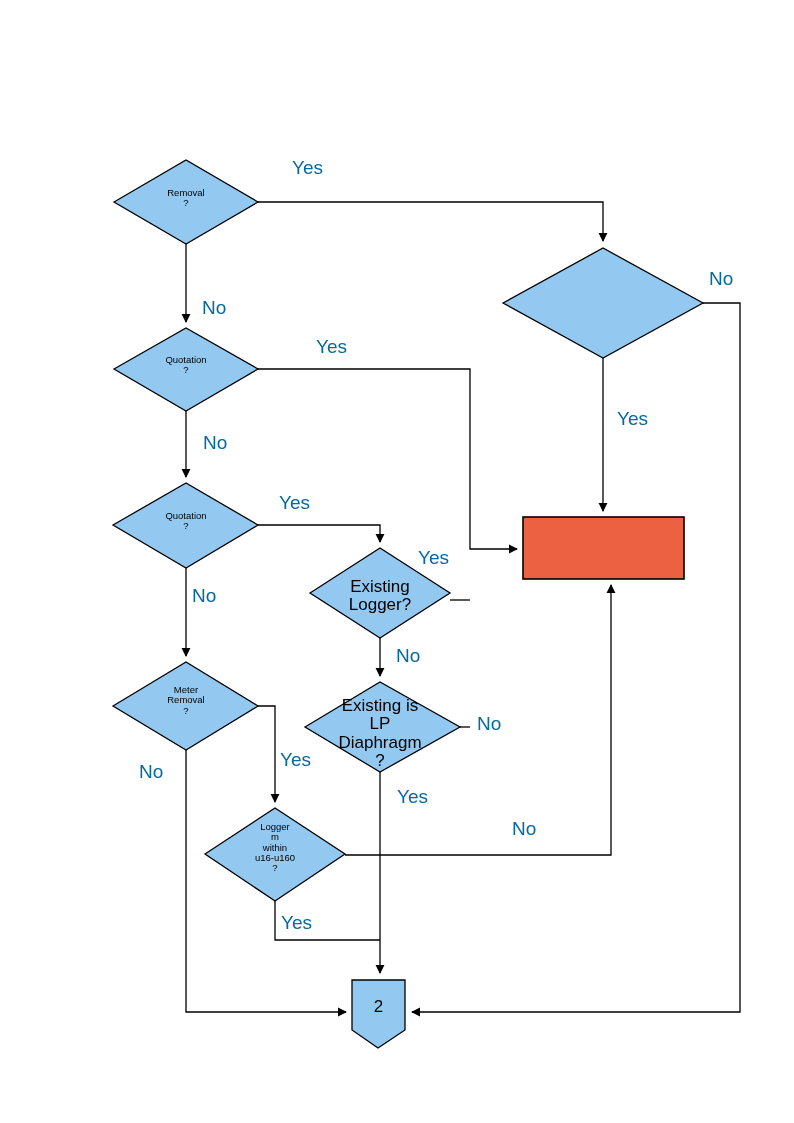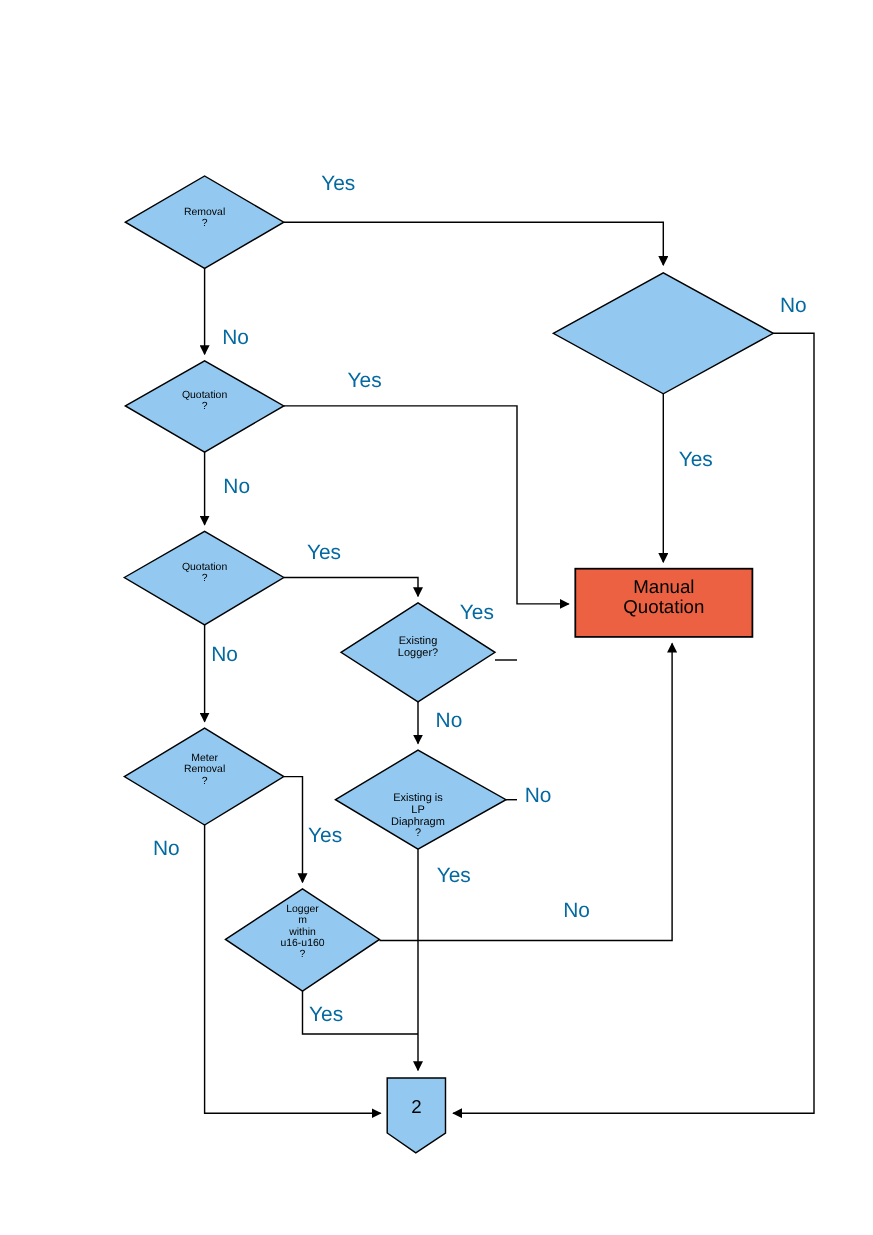--- a/index.html
+++ b/index.html
@@ -31,21 +31,21 @@
   .node-label {
     position: absolute;
     text-align: center;
     color: #000000;
     line-height: 1.08;
     white-space: pre-line;
     pointer-events: none;
     font-family: "Liberation Sans", sans-serif;
   }
   .label-small { font-size: 9.5px; text-align: center; }
-  .label-med   { font-size: 10px; }
+  .label-med   { font-size: 17px; }
   .label-big   { font-size: 17px; }
   .label-num   { font-size: 17px; }
 
   .edge-label {
     position: absolute;
     color: #0369a1;
     font-size: 19px;
     font-family: "Liberation Sans", sans-serif;
     white-space: nowrap;
   }
@@ -130,34 +130,32 @@
   <div class="node-label label-small" style="left:130px; top:511px; width:112px;">Quotation
 ?</div>
 
   <div class="node-label label-small" style="left:130px; top:685px; width:112px;">Meter
 Removal
 ?</div>
 
   <div class="node-label label-med" style="left:324px; top:578px; width:112px;">Existing
 Logger?</div>
 
-  <div class="node-label label-med" style="left:324px; top:721px; width:112px;">Existing is
+  <div class="node-label label-med" style="left:324px; top:697px; width:112px;">Existing is
 LP
 Diaphragm
 ?</div>
 
   <div class="node-label label-small" style="left:225px; top:822px; width:100px;">Logger
 m
 within
 u16-u160
 ?</div>
 
 
-  <div class="node-label label-big" style="left:523px; top:525px; width:161px;">Manual
-Quotation</div>
 
   <div class="node-label label-num" style="left:352px; top:998px; width:53px;">2</div>
 
   <div class="edge-label" style="left:292px; top:157px;">Yes</div>
 
   <div class="edge-label" style="left:202px; top:297px;">No</div>
 
   <div class="edge-label" style="left:316px; top:336px;">Yes</div>
 
   <div class="edge-label" style="left:203px; top:432px;">No</div>

